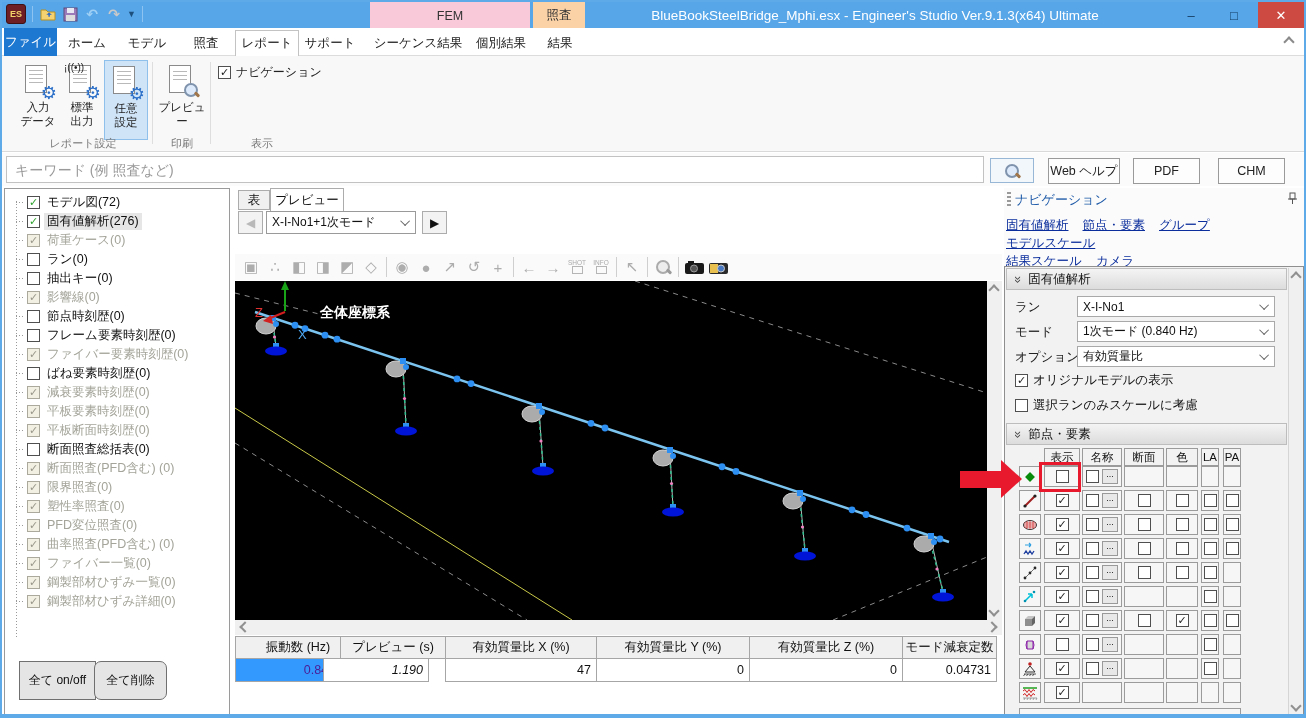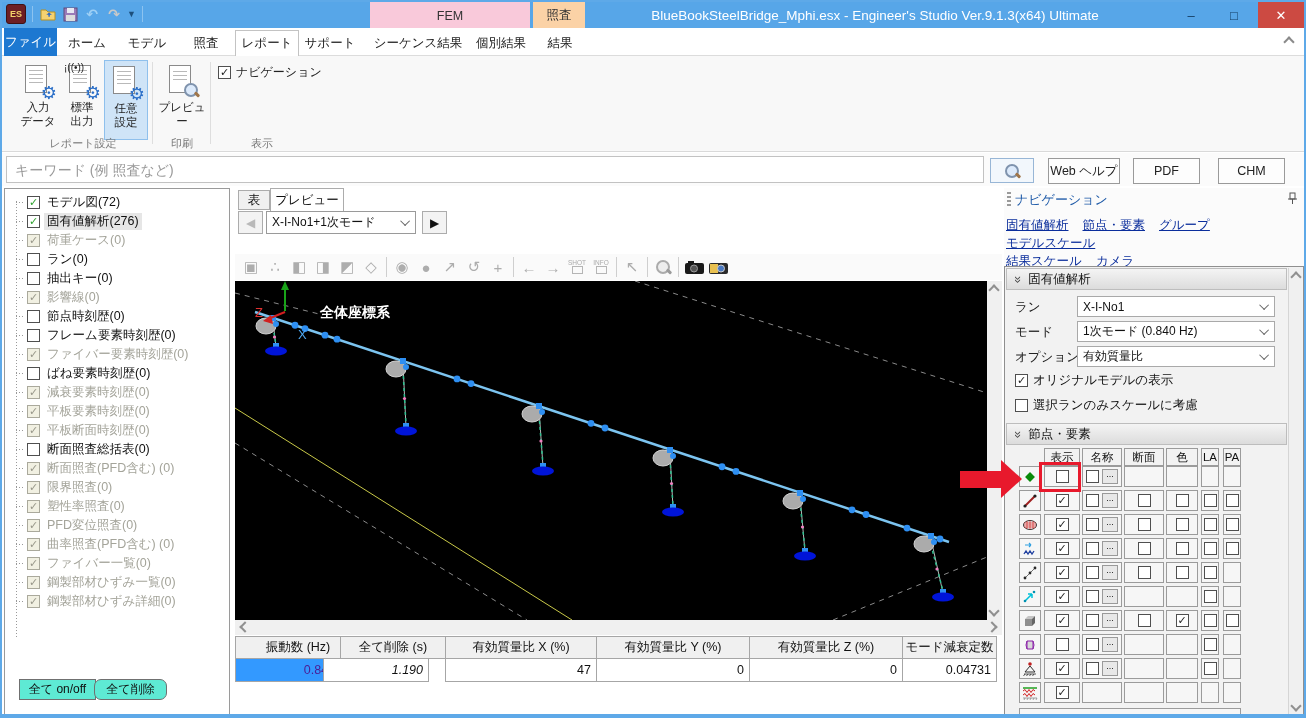--- a/index.html
+++ b/index.html
@@ -63,21 +63,21 @@
   
   .leftpanel{position:absolute;left:2px;top:186px;width:226px;height:527px;border:1px solid #9a9a9a;background:#fff;}
   .tree{position:absolute;left:0;top:4px;right:0;}
   .guide{position:absolute;left:11px;top:12px;width:1px;height:438px;
     background:repeating-linear-gradient(to bottom,#999 0 1px,transparent 1px 3px);}
   .trow{height:19px;display:flex;align-items:center;padding-left:11px;font-size:12.5px;white-space:nowrap;}
   .trow .stub{width:9px;height:1px;background:repeating-linear-gradient(to right,#999 0 1px,transparent 1px 3px);margin-right:2px;flex:none;}
   .trow .lbl{padding:0 3px;margin-left:4px;}
   .trow .lbl.dim{color:#a4a49a;}
   .trow .lbl.selbg{background:#e6e6e6;}
-  .treebtn{position:absolute;height:21px;border:1px solid #707070;background:#5eead4;font-size:12px;
+  .treebtn{position:absolute;height:39px;border:1px solid #707070;background:#e5e5e5;font-size:12px;
     display:flex;align-items:center;justify-content:center;}
   
   .ptab{position:absolute;display:flex;align-items:center;justify-content:center;font-size:12.5px;border:1px solid #acacac;}
   .ptab.inactive{background:#f0f0f0;}
   .ptab.active{background:#fff;border-bottom:none;z-index:2;}
   .navrow-btn{position:absolute;top:209px;width:25px;height:23px;border:1px solid #acacac;background:#f3f3f3;
     display:flex;align-items:center;justify-content:center;font-size:12px;}
   .modesel{position:absolute;left:264px;top:209px;width:150px;height:23px;border:1px solid #9a9a9a;background:#fff;
     font-size:12px;display:flex;align-items:center;padding:0 5px;}
   .ddchev{margin-left:auto;width:7px;height:7px;border-left:1px solid #666;border-bottom:1px solid #666;transform:rotate(-45deg) translateY(-2px);}
@@ -526,21 +526,21 @@
     <span class="chev" style="position:absolute;left:3px;bottom:5px;transform:rotate(225deg);border-color:#909090;"></span>
   </div>
   <div class="hscroll">
     <span class="chev" style="position:absolute;left:6px;top:3px;transform:rotate(-45deg);border-color:#909090;"></span>
     <span class="chev" style="position:absolute;right:6px;top:3px;transform:rotate(135deg);border-color:#909090;"></span>
   </div>
 
   <div class="rtable" id="rtable">
       <div class="rcell rhead" style="left: 0px; width: 126px;">振動数 (Hz)</div>
       <div class="rcell rval sel" style="left: 0px; width: 106px;">0.840</div>
-      <div class="rcell rhead" style="left: 105px; width: 106px;">全て削除 (s)</div>
+      <div class="rcell rhead" style="left: 105px; width: 106px;">プレビュー (s)</div>
       <div class="rcell rval" style="left: 88px; width: 106px; font-style: italic;">1.190</div>
       <div class="rcell rhead" style="left: 210px; width: 152px;">有効質量比 X (%)</div>
       <div class="rcell rval" style="left: 210px; width: 152px;">47</div>
       <div class="rcell rhead" style="left: 361px; width: 154px;">有効質量比 Y (%)</div>
       <div class="rcell rval" style="left: 361px; width: 154px;">0</div>
       <div class="rcell rhead" style="left: 514px; width: 154px;">有効質量比 Z (%)</div>
       <div class="rcell rval" style="left: 514px; width: 154px;">0</div>
       <div class="rcell rhead" style="left: 667px; width: 95px;">モード減衰定数</div>
       <div class="rcell rval" style="left: 667px; width: 95px;">0.04731</div>
     </div>

